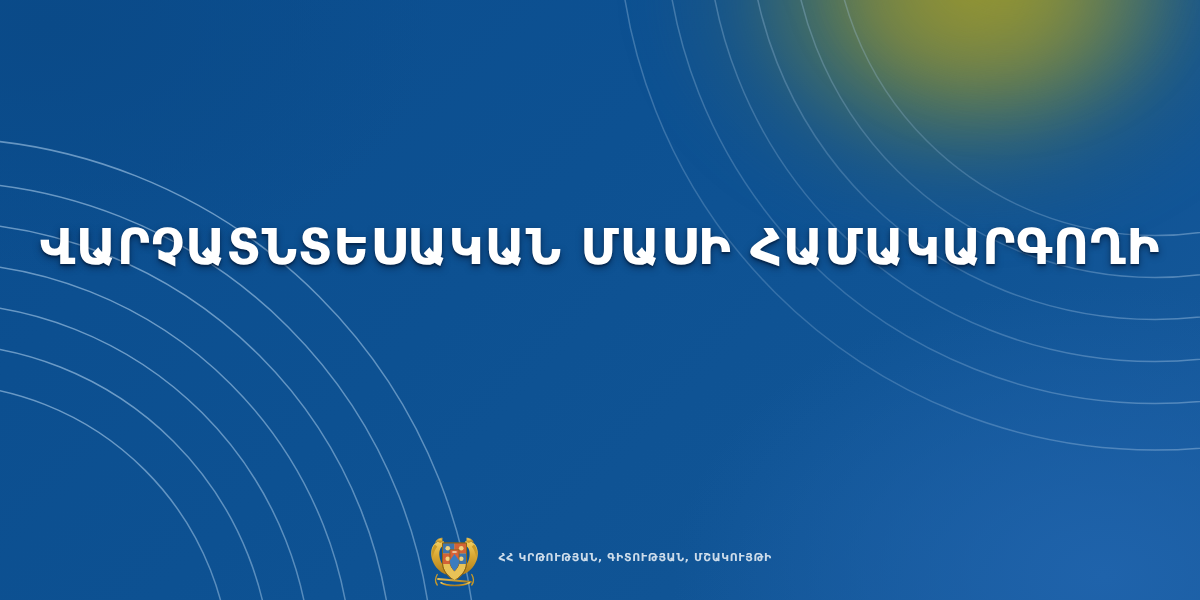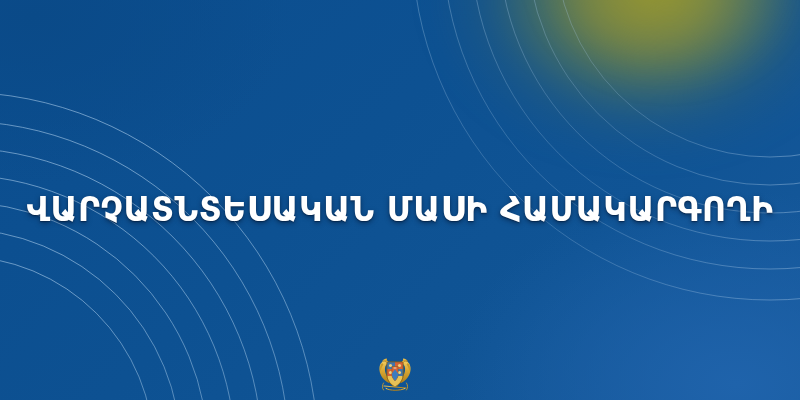--- a/index.html
+++ b/index.html
@@ -75,21 +75,20 @@
     top: 142px;
     text-align: center;
     color: #ffffff;
     font-weight: 700;
     font-size: 40px;
     line-height: 1.42;
     letter-spacing: 0.6px;
     text-shadow: 0 2px 5px rgba(0,20,48,0.55), 0 1px 1px rgba(0,16,40,0.45);
     padding: 0 26px;
     white-space: nowrap;
-    margin-top: 45px;
   }
   .headline .line { display: block; }
   .headline .line2 { font-size: 40px; }
 
   
   .footer {
     position: absolute;
     left: 0;
     right: 0;
     bottom: 8px;
@@ -217,17 +216,18 @@
         <path d="M14 68 L58 72" stroke="url(#gold2)" stroke-width="2.4" stroke-linecap="round"></path>
 
         <path d="M18 73 C26 78 46 78 56 73" stroke="url(#gold)" stroke-width="2" fill="none" stroke-linecap="round"></path>
 
         <path d="M13 62 C10 67 10 72 13 76" stroke="#c99a28" stroke-width="1.8" fill="none" stroke-linecap="round"></path>
         <path d="M59 62 C62 67 62 72 59 76" stroke="#c99a28" stroke-width="1.8" fill="none" stroke-linecap="round"></path>
       </svg>
     </span>
 
     <span class="ministry">
+      <span class="m-line m-line1">ՀՀ ԿՐԹՈՒԹՅԱՆ, ԳԻՏՈՒԹՅԱՆ, ՄՇԱԿՈՒՅԹԻ</span>
     </span>
 
   </div>
 
 </div>
 
 </body></html>

